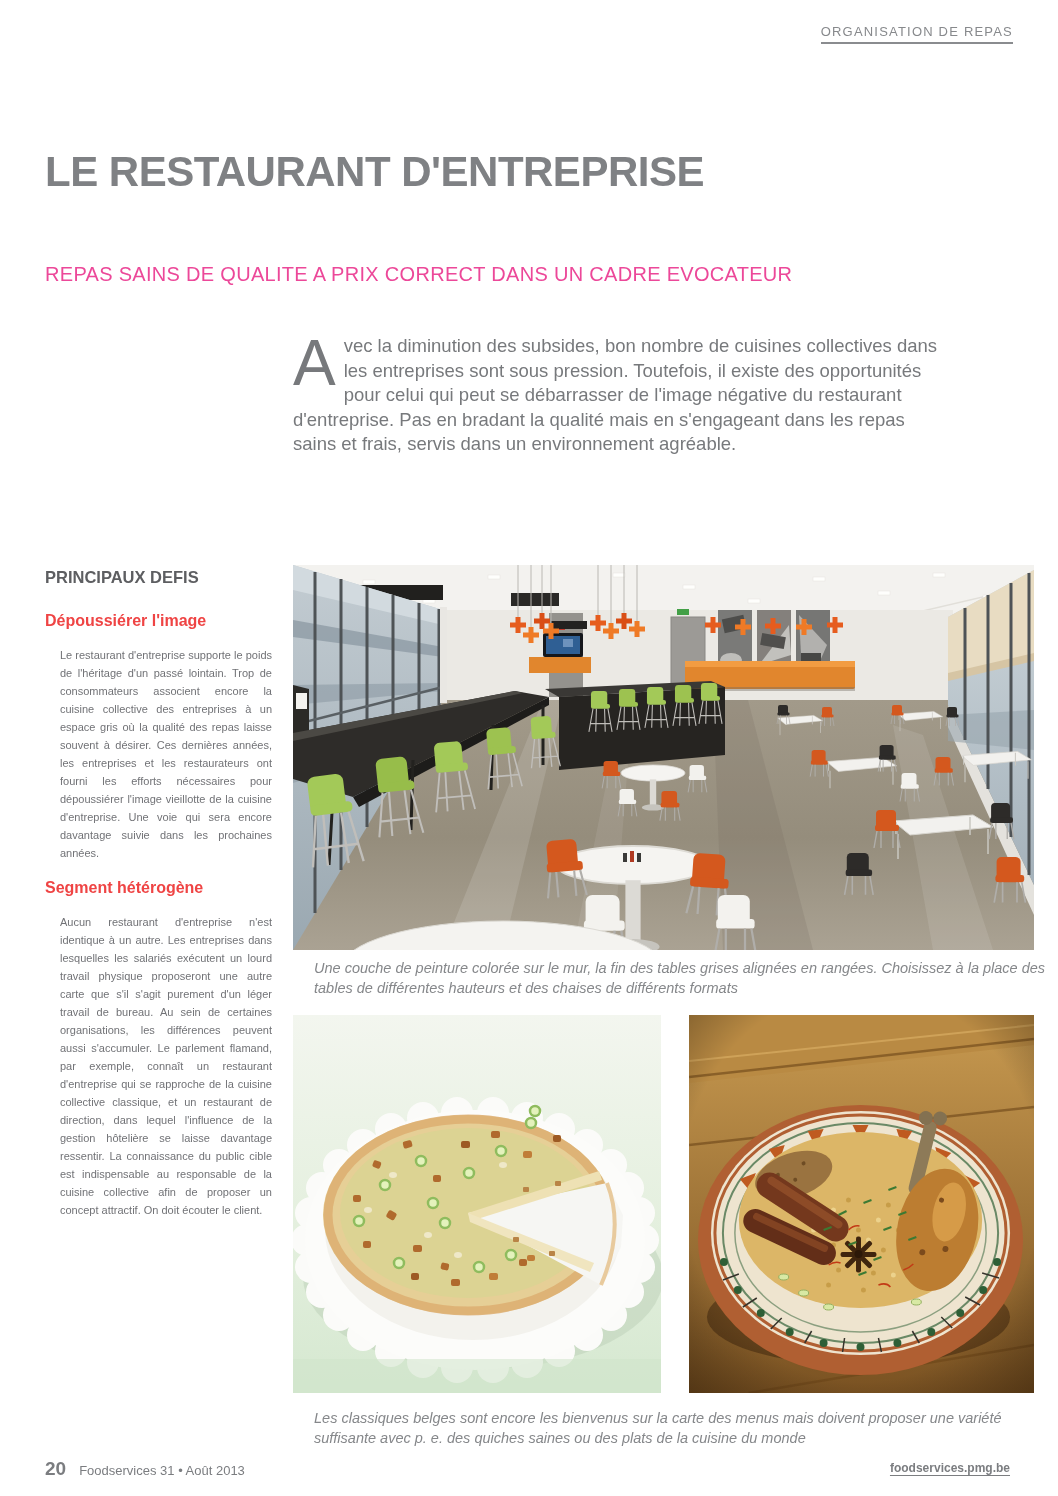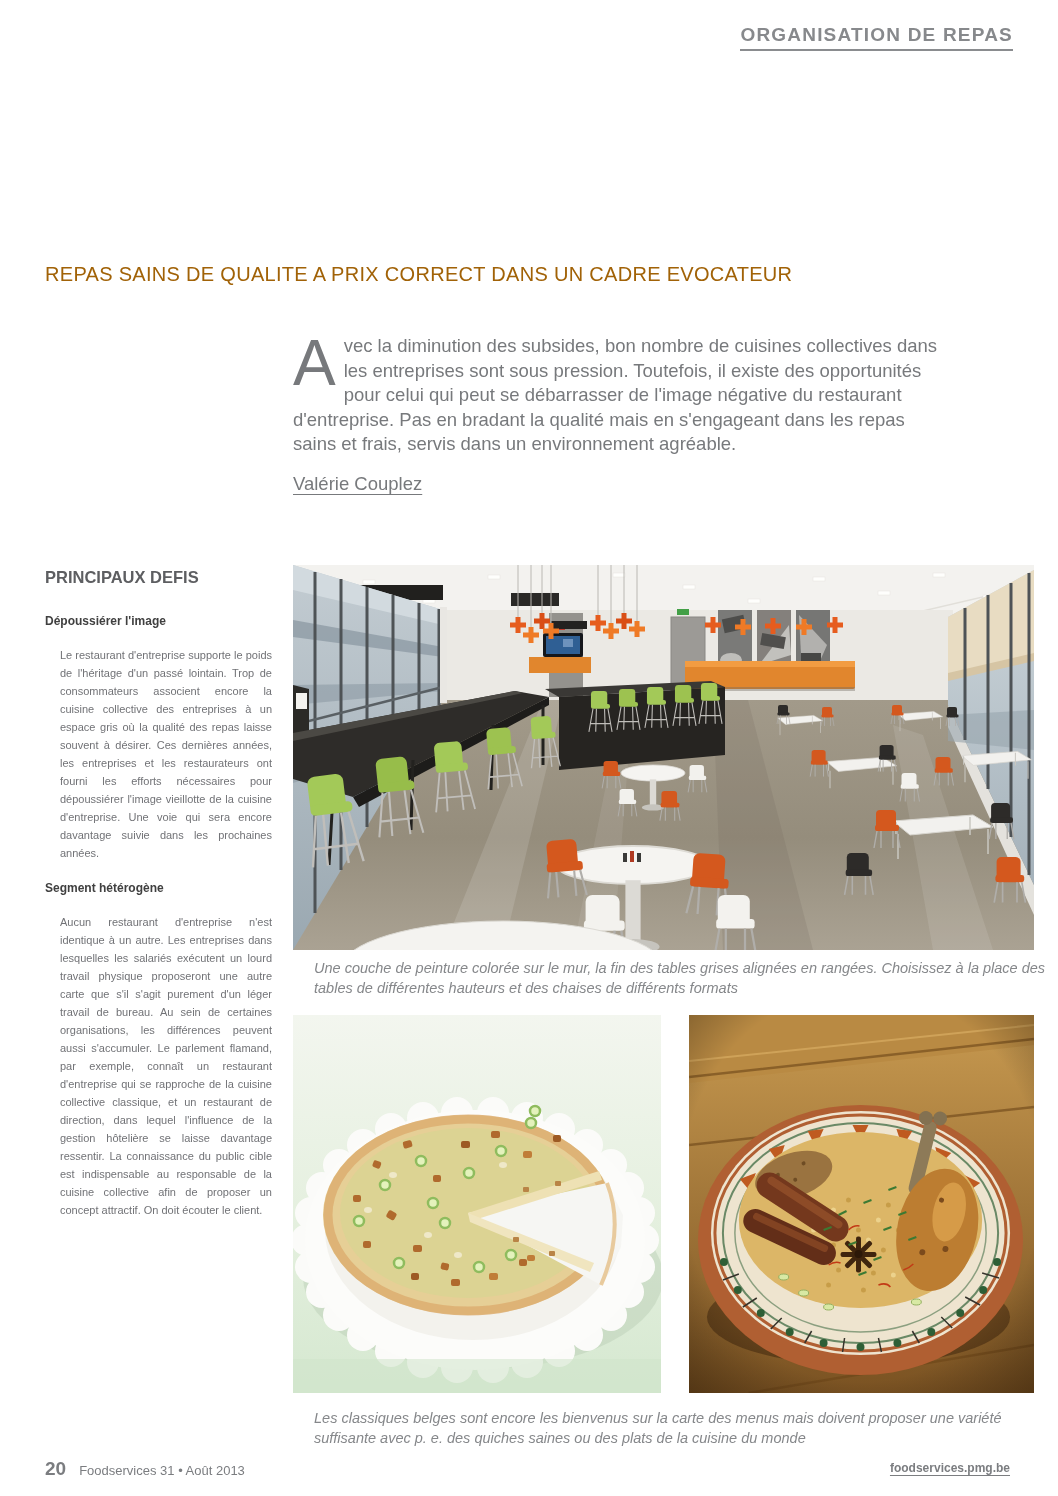--- a/index.html
+++ b/index.html
@@ -3,35 +3,35 @@
 <meta charset="utf-8">
 <style>
   html,body{margin:0;padding:0;}
   body{
     width:1058px;height:1496px;position:relative;background:#ffffff;
     font-family:"Liberation Sans", sans-serif;overflow:hidden;
   }
   .abs{position:absolute;}
   
   .kicker{
-    top:24px;right:45px;font-size:19px;letter-spacing:1.2px;color:#87898c;
-    border-bottom:2px solid #8a8c8f;padding-bottom:3px;font-weight:700;
+    top:24px;right:45px;font-size:13px;letter-spacing:1.2px;color:#87898c;
+    border-bottom:2px solid #8a8c8f;padding-bottom:3px;font-weight:400;
   }
   
   .title{left:45px;top:148px;color:#7f8184;font-weight:700;font-size:42px;
     line-height:48px;letter-spacing:-0.5px;}
-  .subtitle{left:45px;top:263px;color:#a16207;font-size:20px;letter-spacing:0.3px;}
+  .subtitle{left:45px;top:263px;color:#ec4899;font-size:20px;letter-spacing:0.3px;}
   
   .intro{left:293px;top:334px;width:652px;color:#77797c;font-size:18.5px;line-height:24.5px;}
   .dropcap{float:left;font-size:64px;line-height:50px;padding:4px 8px 0 0;color:#77797c;}
   .author{margin-top:15px;color:#77797c;font-size:18.5px;text-decoration:underline;text-underline-offset:4px;}
   
   .sidebar{left:45px;top:568px;width:242px;color:#717276;}
   .sidebar .sec-title{font-size:16.5px;font-weight:700;color:#5d5e61;margin:0 0 24px 0;}
-  .sidebar h3{font-size:12px;line-height:20px;font-weight:700;color:#404040;margin:16px 0 2px 0;}
+  .sidebar h3{font-size:16px;line-height:20px;font-weight:700;color:#ef4444;margin:16px 0 2px 0;}
   .sidebar p{font-size:11px;line-height:18px;text-align:justify;margin:15px;}
   
   .photo{overflow:hidden;background:#ddd;}
   .photo svg{display:block;width:100%;height:100%;}
   .ph-restaurant{left:293px;top:565px;width:741px;height:385px;}
   .ph-quiche{left:293px;top:1015px;width:368px;height:378px;}
   .ph-tagine{left:689px;top:1015px;width:345px;height:378px;}
   .caption{left:293px;width:738px;color:#85878a;font-style:italic;font-size:14.5px;line-height:20px;margin-left:21px;}
   .cap1{top:958px;}
   .cap2{top:1408px;}
@@ -41,26 +41,26 @@
   .footer-left .issue{font-size:13px;margin-left:13px;}
   .footer-right{right:48px;top:1461px;color:#7b7d80;font-size:12px;font-weight:700;
     text-decoration:underline;text-underline-offset:3px;}
 </style>
 </head>
 <body>
 
 <div class="abs kicker">ORGANISATION DE REPAS</div>
 
 <div class="abs title">
+  <div>LE RESTAURANT D'ENTREPRISE</div>
 </div>
 <div class="abs subtitle">REPAS SAINS DE QUALITE A PRIX CORRECT DANS UN CADRE EVOCATEUR</div>
 
 <div class="abs intro">
   <span class="dropcap">A</span><span>vec la diminution des subsides, bon nombre de cuisines collectives dans les entreprises sont sous pression. Toutefois, il existe des opportunités pour celui qui peut se débarrasser de l'image négative du restaurant d'entreprise. Pas en bradant la qualité mais en s'engageant dans les repas sains et frais, servis dans un environnement agréable.</span>
-  <div class="author">Valérie Couplez</div>
 </div>
 
 <div class="abs sidebar">
   <div class="sec-title">PRINCIPAUX DEFIS</div>
   <h3>Dépoussiérer l'image</h3>
   <p>Le restaurant d'entreprise supporte le poids de l'héritage d'un passé lointain. Trop de consommateurs associent encore la cuisine collective des entreprises à un espace gris où la qualité des repas laisse souvent à désirer. Ces dernières années, les entreprises et les restaurateurs ont fourni les efforts nécessaires pour dépoussiérer l'image vieillotte de la cuisine d'entreprise. Une voie qui sera encore davantage suivie dans les prochaines années.</p>
   <h3>Segment hétérogène</h3>
   <p>Aucun restaurant d'entreprise n'est identique à un autre. Les entreprises dans lesquelles les salariés exécutent un lourd travail physique proposeront une autre carte que s'il s'agit purement d'un léger travail de bureau. Au sein de certaines organisations, les différences peuvent aussi s'accumuler. Le parlement flamand, par exemple, connaît un restaurant d'entreprise qui se rapproche de la cuisine collective classique, et un restaurant de direction, dans lequel l'influence de la gestion hôtelière se laisse davantage ressentir. La connaissance du public cible est indispensable au responsable de la cuisine collective afin de proposer un concept attractif. On doit écouter le client.</p>
 </div>
 

